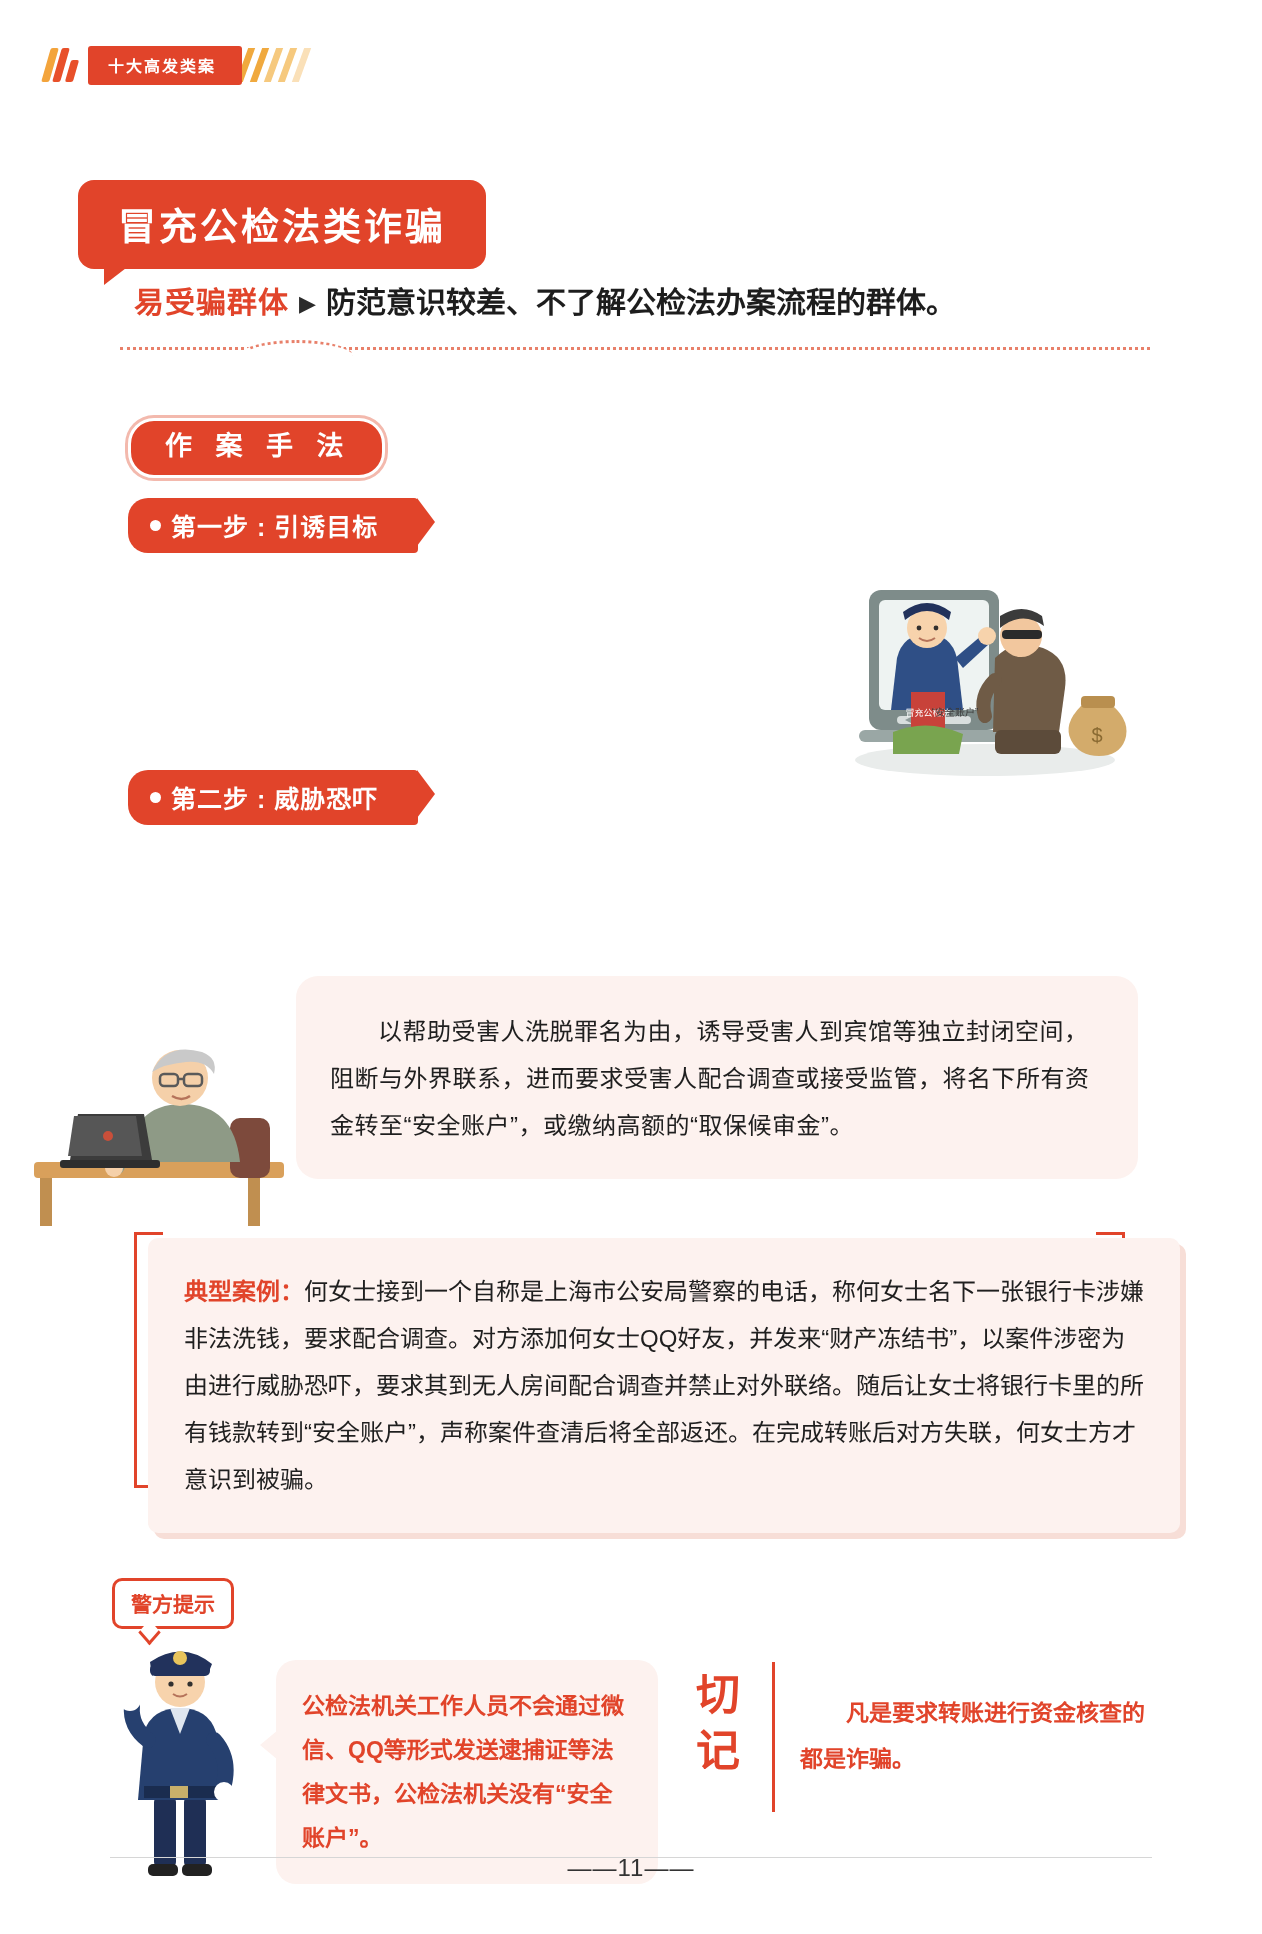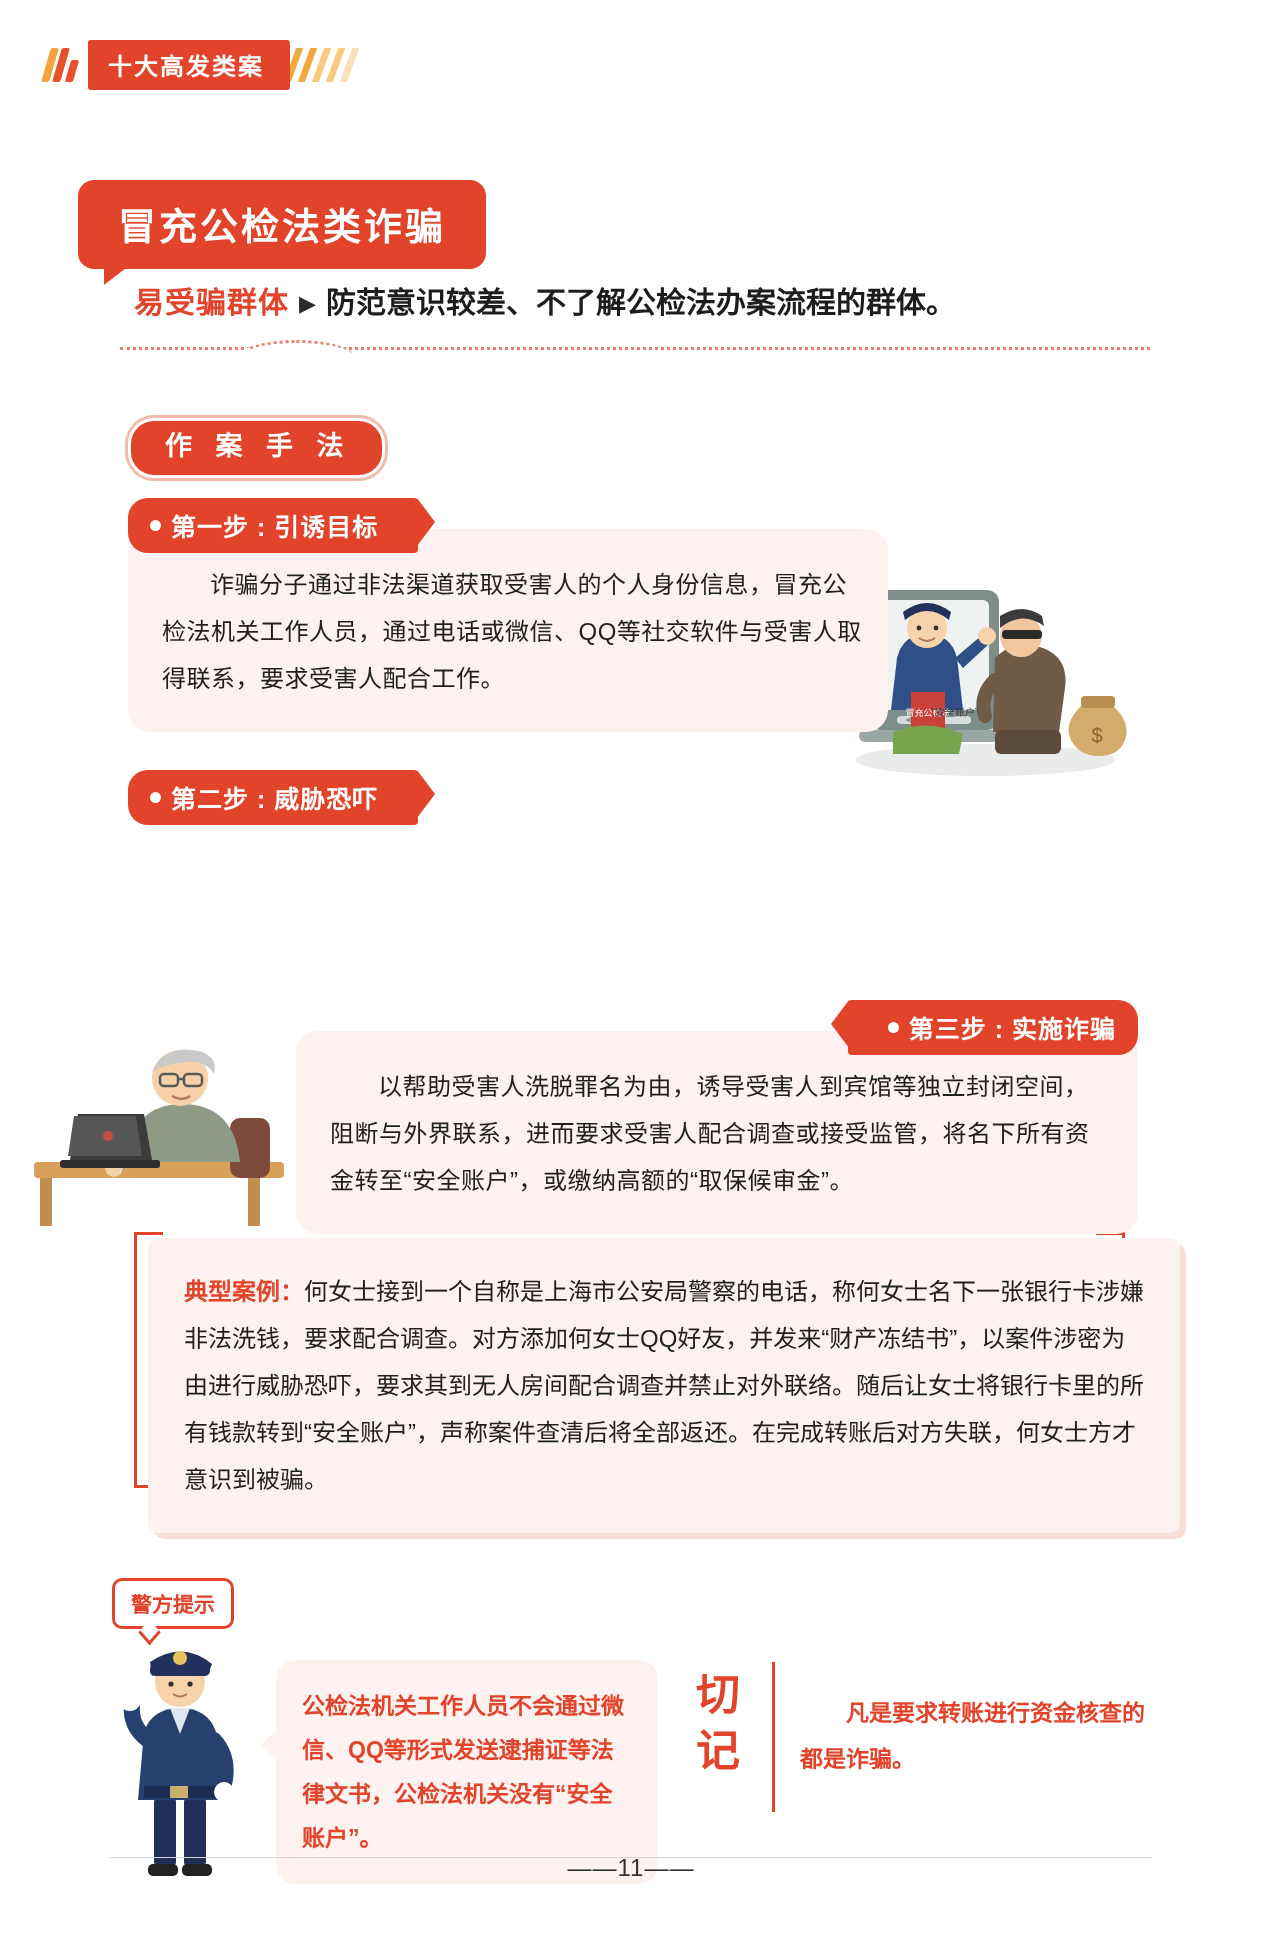--- a/index.html
+++ b/index.html
@@ -44,21 +44,21 @@
   .header-mark i:nth-child(2) { left: 13px; background: #e8502a; }
   .header-mark i:nth-child(3) { left: 24px; background: #e8502a; height: 22px; top: 15px;}
   .header-title-wrap {
     position: relative;
     display: flex;
     align-items: center;
   }
   .header-tab {
     background: #e1442a;
     color: #ffffff;
-    font-size: 24px;
+    font-size: 16px;
     font-weight: bold;
     letter-spacing: 2px;
     padding: 7px 26px 8px 20px;
     border-radius: 3px;
     position: relative;
     z-index: 2;
   }
   .header-stripes {
     display: flex;
     gap: 7px;
@@ -406,21 +406,20 @@
   <div class="bump"></div>
 </div>
 
 <div class="method-tag">作 案 手 法</div>
 
 <div class="step-block" id="step1">
   <div class="step-label">
     <span class="dot"></span>
     <span>第一步 : 引诱目标</span>
   </div>
-  <div class="step-body">诈骗分子通过非法渠道获取受害人的个人身份信息，冒充公检法机关工作人员，通过电话或微信、QQ等社交软件与受害人取得联系，要求受害人配合工作。</div>
 </div>
 
 <div class="illus" style="top:584px; left:845px;">
   <svg width="300" height="200" viewBox="0 0 300 200">
 
     <rect x="24" y="6" width="130" height="140" rx="12" fill="#7e8c8a"></rect>
     <rect x="34" y="16" width="110" height="110" rx="6" fill="#eef3f2"></rect>
     <rect x="52" y="132" width="74" height="8" rx="4" fill="#d8dedd"></rect>
     <polygon points="60,136 72,130 72,142" fill="#8e9b99"></polygon>
     <rect x="14" y="146" width="150" height="12" rx="6" fill="#9aa7a5"></rect>
@@ -463,24 +462,20 @@
 </div>
 
 <div class="step-block" id="step2">
   <div class="step-label">
     <span class="dot"></span>
     <span>第二步 : 威胁恐吓</span>
   </div>
 </div>
 
 <div class="step-block" id="step3">
-  <div class="step-label right-side">
-    <span class="dot"></span>
-    <span>第三步 : 实施诈骗</span>
-  </div>
   <div class="step-body">以帮助受害人洗脱罪名为由，诱导受害人到宾馆等独立封闭空间，阻断与外界联系，进而要求受害人配合调查或接受监管，将名下所有资金转至“安全账户”，或缴纳高额的“取保候审金”。</div>
 </div>
 
 <div class="illus" style="top:1022px; left:34px;">
   <svg width="270" height="210" viewBox="0 0 270 210">
 
     <rect x="0" y="140" width="250" height="16" rx="4" fill="#d9a05b"></rect>
     <rect x="6" y="156" width="12" height="48" fill="#c08f50"></rect>
     <rect x="214" y="156" width="12" height="48" fill="#c08f50"></rect>
 

